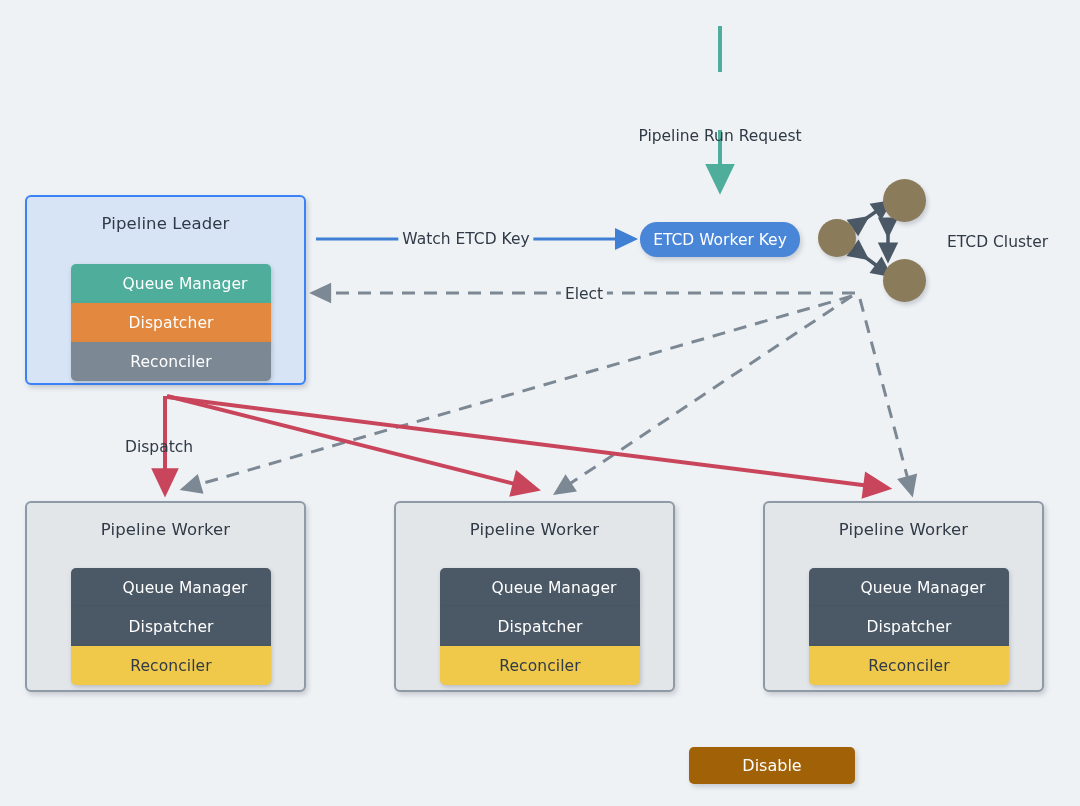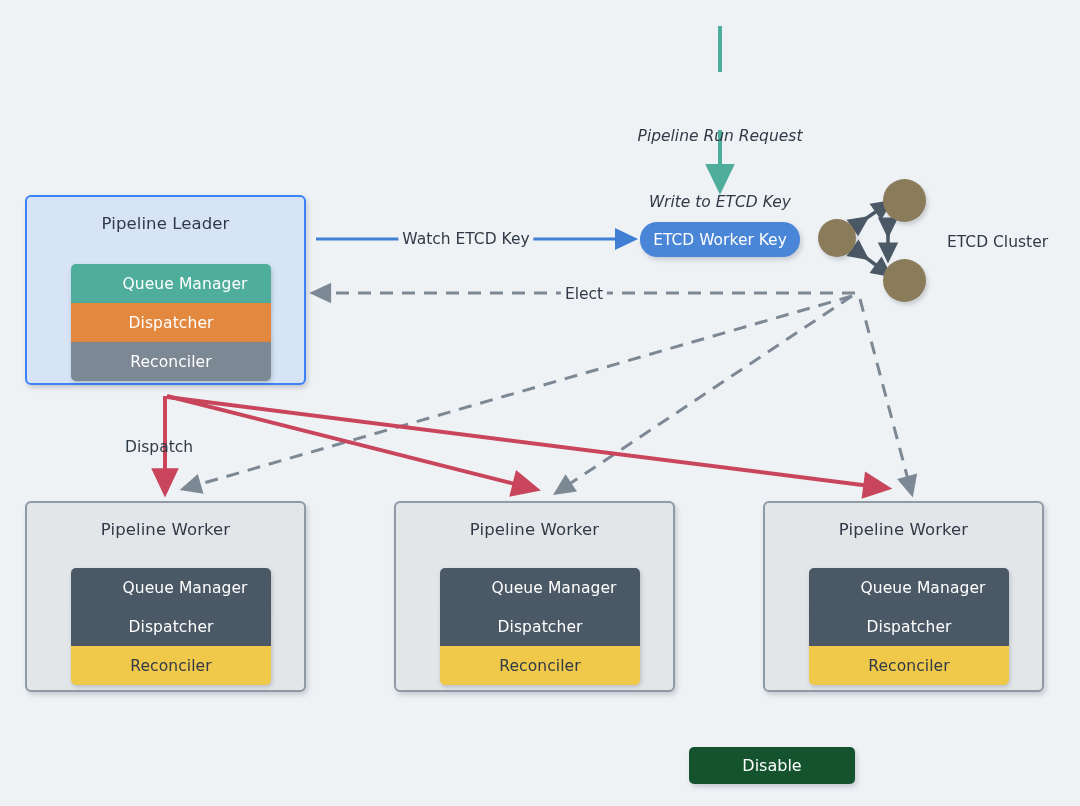--- a/index.html
+++ b/index.html
@@ -98,23 +98,21 @@
 
   
   .label {
     position: absolute;
     color: #303a46;
     font-size: 15.5px;
     white-space: pre;
     line-height: 22px;
   }
   .label-center {
-    text-align: center;
     transform: translateX(-50%);
-    font-style: italic;
   }
   .label-chip {
     position: absolute;
     background: #eff2f5;
     color: #303a46;
     font-size: 15.5px;
     padding: 0 4px;
     white-space: nowrap;
     transform: translate(-50%, -50%);
   }
@@ -124,21 +122,21 @@
     position: absolute;
     box-sizing: border-box;
     display: flex;
     align-items: center;
     justify-content: center;
     border-radius: 5px;
     font-size: 16px;
     color: #ffffff;
     box-shadow: 2px 3px 5px rgba(60, 70, 85, 0.22);
   }
-  .legend-disable        { background: #14532d; }
+  .legend-disable        { background: #a16207; }
   .legend-default-disable{ background: #8793a0; }
 </style>
 </head>
 <body>
 
 <div id="stage">
 
   <svg id="arrow-layer" viewBox="0 0 1080 806">
     <defs>
       <marker id="ah-teal" markerWidth="9" markerHeight="9" refX="4.5" refY="4.5" orient="auto">
@@ -200,21 +198,20 @@
     <g>
       <line x1="861" y1="254" x2="884" y2="271" stroke="#4b5866" stroke-width="3.5" marker-start="url(#ah-dark-s)" marker-end="url(#ah-dark-e)"></line>
     </g>
     <g>
       <line x1="888" y1="228" x2="888" y2="253" stroke="#4b5866" stroke-width="3.5" marker-start="url(#ah-dark-s)" marker-end="url(#ah-dark-e)"></line>
     </g>
   </svg>
 
   <div class="label label-center" style="left:720px; top:81px;">
     <div>Pipeline Run Request</div>
-    <div>Write to ETCD Key</div>
   </div>
 
   <div class="label-chip" style="left:466px; top:239px;">Watch ETCD Key</div>
   <div class="label-chip" style="left:584px; top:294px;">Elect</div>
   <div class="label" style="left:125px; top:436px;">Dispatch</div>
 
   <div class="node-box leader-box" style="left:25px; top:195px; width:281px; height:190px;">
     <div class="node-title">Pipeline Leader</div>
     <div class="bar bar-top c-teal" style="left:44px; top:67px; width:200px; height:39px;">
       <span>Queue Manager</span>

